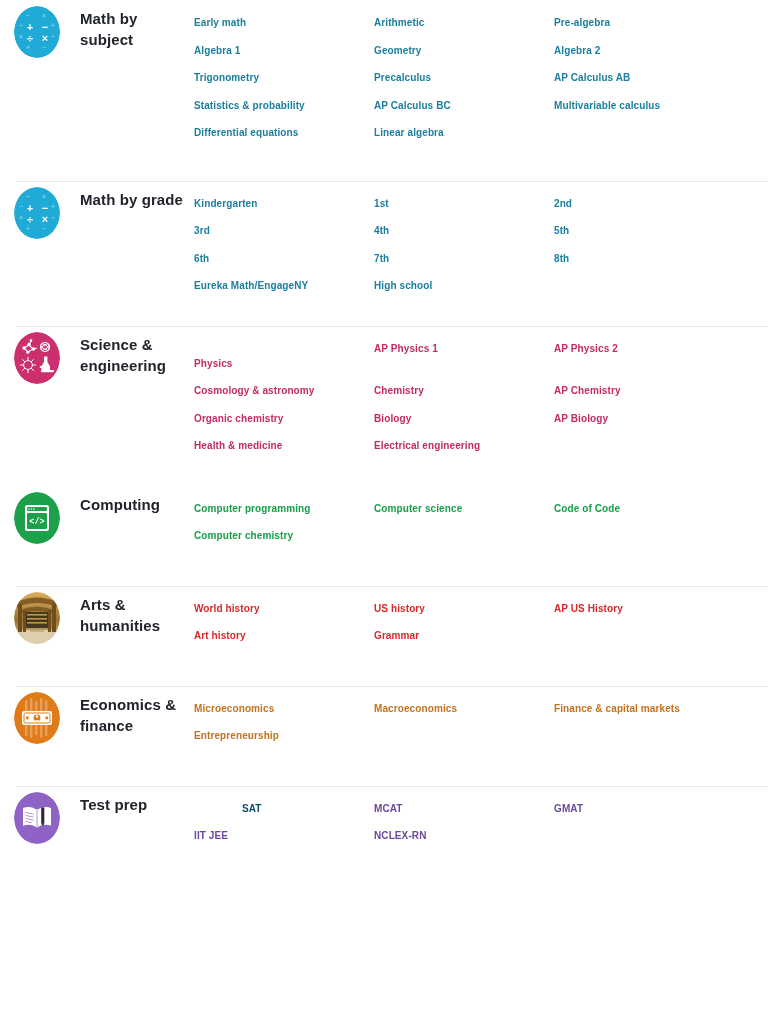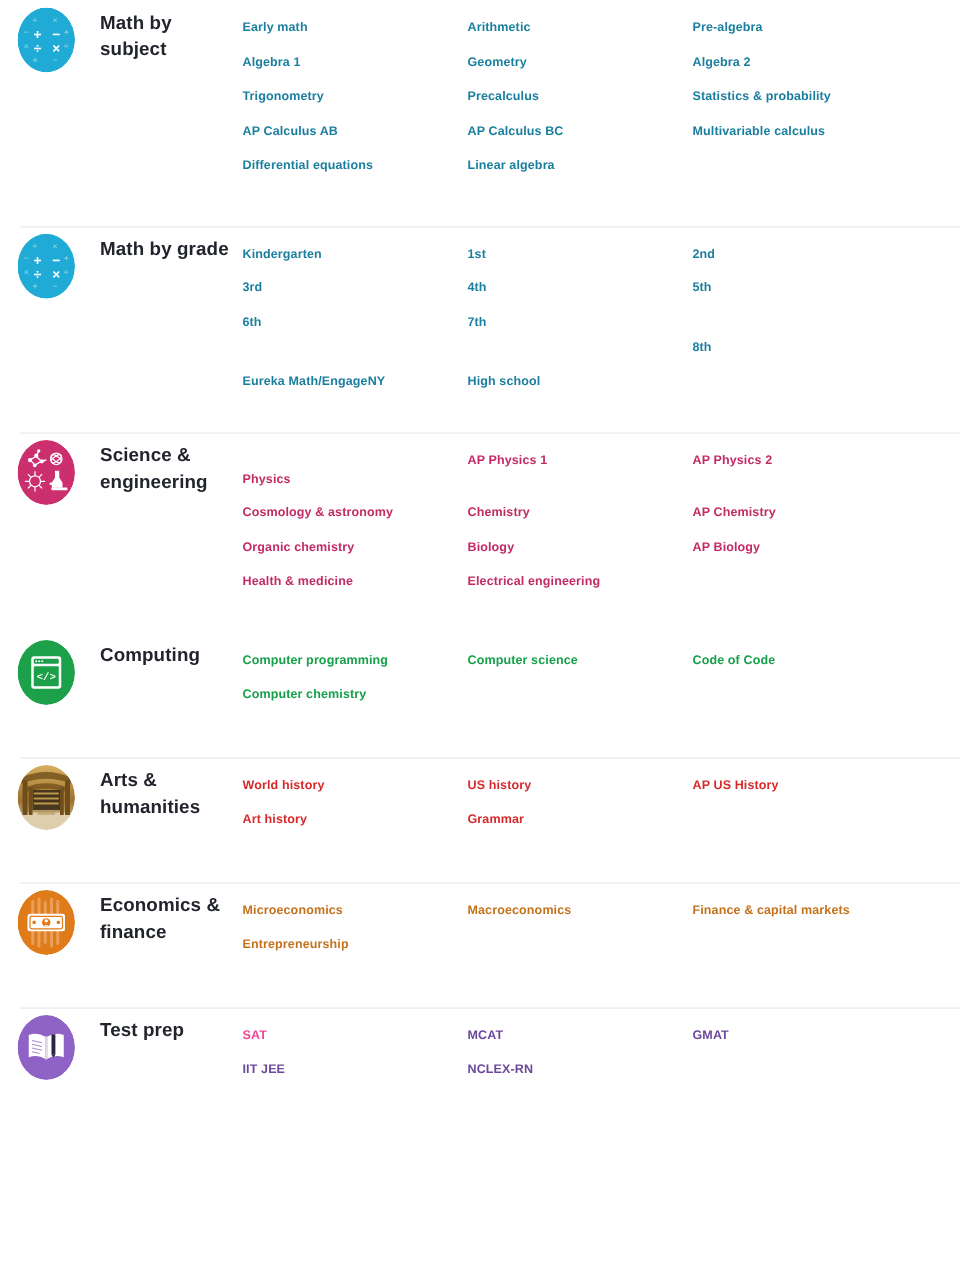--- a/index.html
+++ b/index.html
@@ -127,22 +127,22 @@
         <div class="subject-title" style="color: rgb(33, 36, 44);">Math by subject</div>
         <div class="subject-links">
           <a class="subject-link" href="#" style="color: rgb(26, 126, 158);">Early math</a>
           <a class="subject-link" href="#" style="color: rgb(26, 126, 158);">Arithmetic</a>
           <a class="subject-link" href="#" style="color: rgb(26, 126, 158);">Pre-algebra</a>
           <a class="subject-link" href="#" style="color: rgb(26, 126, 158);">Algebra 1</a>
           <a class="subject-link" href="#" style="color: rgb(26, 126, 158);">Geometry</a>
           <a class="subject-link" href="#" style="color: rgb(26, 126, 158);">Algebra 2</a>
           <a class="subject-link" href="#" style="color: rgb(26, 126, 158);">Trigonometry</a>
           <a class="subject-link" href="#" style="color: rgb(26, 126, 158);">Precalculus</a>
+          <a class="subject-link" href="#" style="color: rgb(26, 126, 158);">AP Calculus AB</a>
           <a class="subject-link" href="#" style="color: rgb(26, 126, 158);">Statistics &amp; probability</a>
-          <a class="subject-link" href="#" style="color: rgb(26, 126, 158);">AP Calculus AB</a>
           <a class="subject-link" href="#" style="color: rgb(26, 126, 158);">AP Calculus BC</a>
           <a class="subject-link" href="#" style="color: rgb(26, 126, 158);">Multivariable calculus</a>
           <a class="subject-link" href="#" style="color: rgb(26, 126, 158);">Differential equations</a>
           <a class="subject-link" href="#" style="color: rgb(26, 126, 158);">Linear algebra</a>
           <span class="spacer-cell"></span>
         </div>
       </div>
     </div>
     <div class="subject-group">
       <div class="subject-row row-pad-md">
@@ -172,21 +172,21 @@
         <div class="subject-title" style="color: rgb(33, 36, 44);">Math by grade</div>
         <div class="subject-links">
           <a class="subject-link" href="#" style="color: rgb(26, 126, 158);">Kindergarten</a>
           <a class="subject-link" href="#" style="color: rgb(26, 126, 158);">1st</a>
           <a class="subject-link" href="#" style="color: rgb(26, 126, 158);">2nd</a>
           <a class="subject-link" href="#" style="color: rgb(26, 126, 158);">3rd</a>
           <a class="subject-link" href="#" style="color: rgb(26, 126, 158);">4th</a>
           <a class="subject-link" href="#" style="color: rgb(26, 126, 158);">5th</a>
           <a class="subject-link" href="#" style="color: rgb(26, 126, 158);">6th</a>
           <a class="subject-link" href="#" style="color: rgb(26, 126, 158);">7th</a>
-          <a class="subject-link" href="#" style="color: rgb(26, 126, 158); margin-top: 20px;">8th</a>
+          <a class="subject-link" href="#" style="color: rgb(26, 126, 158);">8th</a>
           <a class="subject-link" href="#" style="color: rgb(26, 126, 158);">Eureka Math/EngageNY</a>
           <a class="subject-link" href="#" style="color: rgb(26, 126, 158);">High school</a>
           <span class="spacer-cell"></span>
         </div>
       </div>
     </div>
     <div class="subject-group">
       <div class="subject-row row-pad-md">
         <div class="subject-icon-wrap">
           <div class="subject-icon">
@@ -363,21 +363,21 @@
           <path d="M11.6 20.4 l8 1.8 M11.6 23.4 l8 1.8 M11.6 26.4 l8 1.8 M11.6 29.4 l6 1.4"></path>
         </g>
         <rect x="27.2" y="15.4" width="3.1" height="16.4" fill="#2b2440"></rect>
         <path d="M27.2 31.8 l1.55 2.3 l1.55 -2.3 Z" fill="#2b2440"></path>
         <rect x="22.2" y="17" width="1.6" height="18.6" fill="#e3dcef"></rect>
       </svg>
           </div>
         </div>
         <div class="subject-title" style="color: rgb(33, 36, 44);">Test prep</div>
         <div class="subject-links">
-          <a class="subject-link" href="#" style="color: #ec4899;">SAT</a>
+          <a class="subject-link" href="#" style="color: #0c4a6e; margin-left: 48px;">SAT</a>
           <a class="subject-link" href="#" style="color: rgb(107, 72, 156);">MCAT</a>
           <a class="subject-link" href="#" style="color: rgb(107, 72, 156);">GMAT</a>
           <a class="subject-link" href="#" style="color: rgb(107, 72, 156);">IIT JEE</a>
           <a class="subject-link" href="#" style="color: rgb(107, 72, 156);">NCLEX-RN</a>
           <span class="spacer-cell"></span>
         </div>
       </div>
     </div>
   </div>
 

